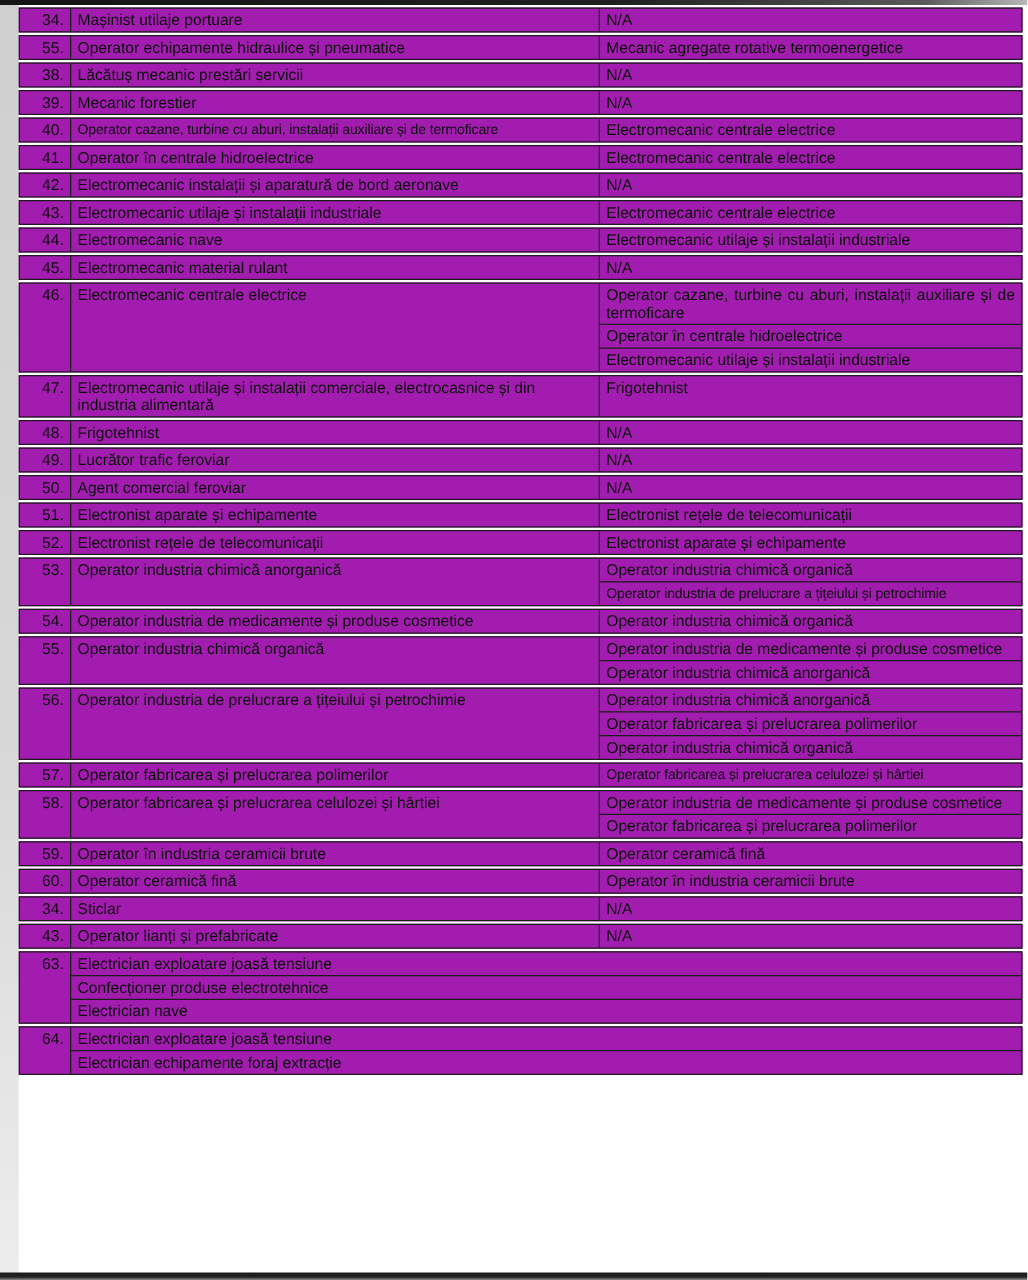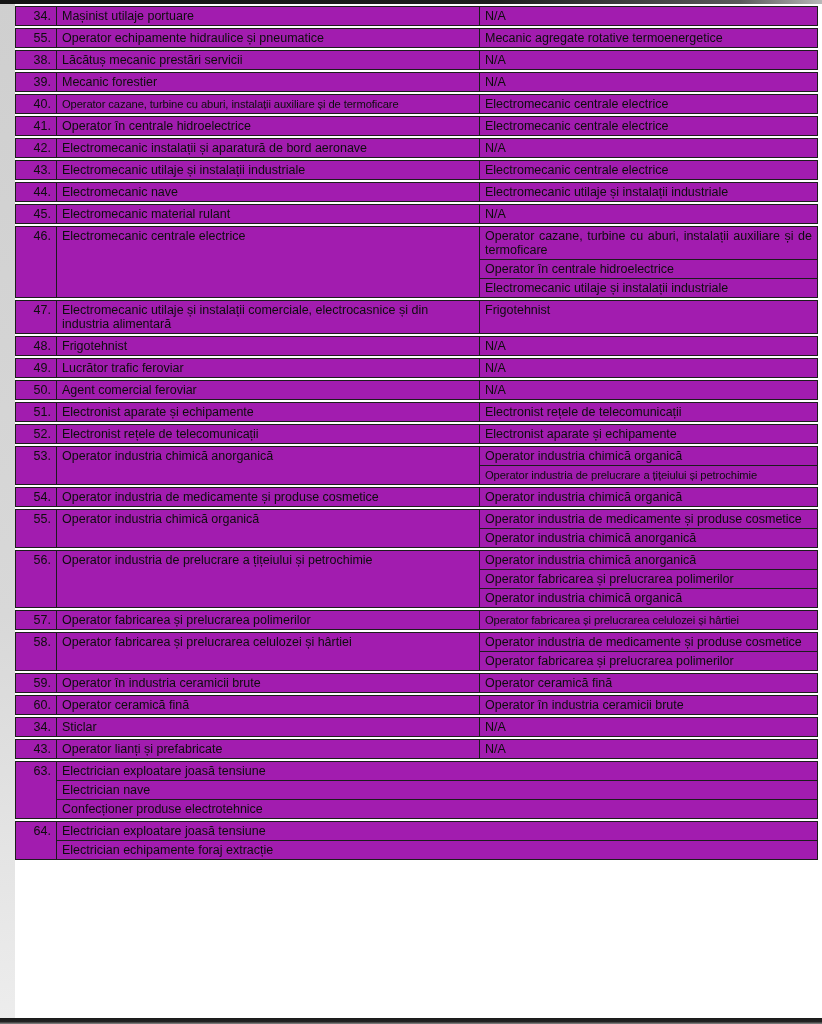--- a/index.html
+++ b/index.html
@@ -277,22 +277,22 @@
       <div class="cell-num">43.</div>
       <div class="cell-left">Operator lianți și prefabricate</div>
       <div class="cell-right">
         <div class="entry">N/A</div>
       </div>
     </div>
     <div class="t-row">
       <div class="cell-num">63.</div>
       <div class="cell-right">
         <div class="entry">Electrician exploatare joasă tensiune</div>
+        <div class="entry">Confecționer produse electrotehnice</div>
         <div class="entry">Electrician nave</div>
-        <div class="entry">Confecționer produse electrotehnice</div>
       </div>
     </div>
     <div class="t-row">
       <div class="cell-num">64.</div>
       <div class="cell-right">
         <div class="entry">Electrician exploatare joasă tensiune</div>
         <div class="entry">Electrician echipamente foraj extracție</div>
       </div>
     </div>
   </div>

